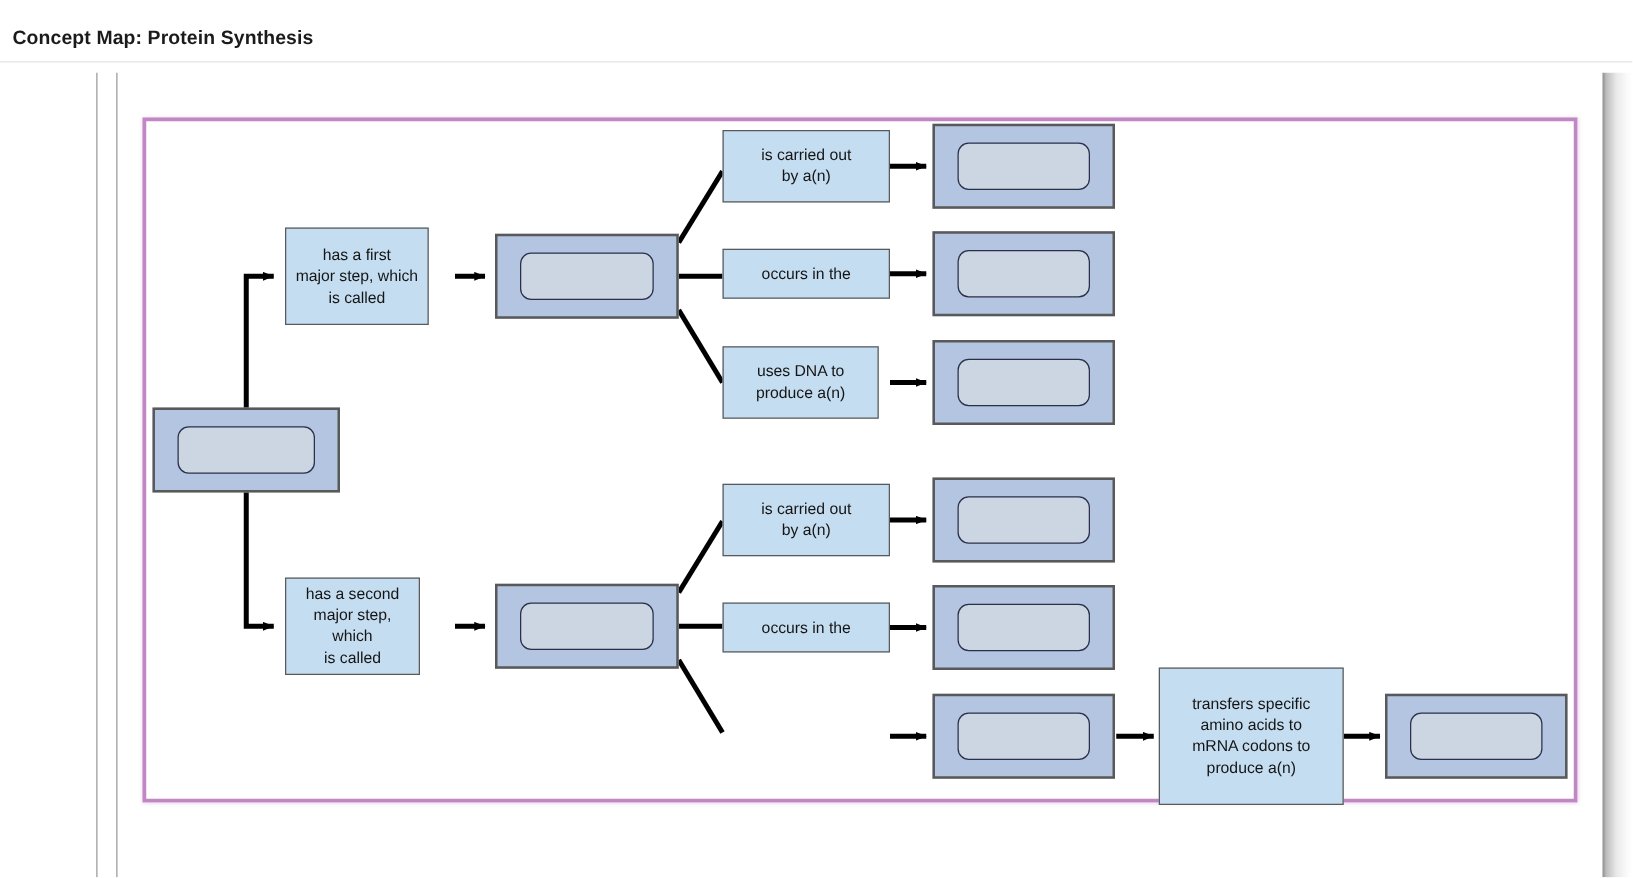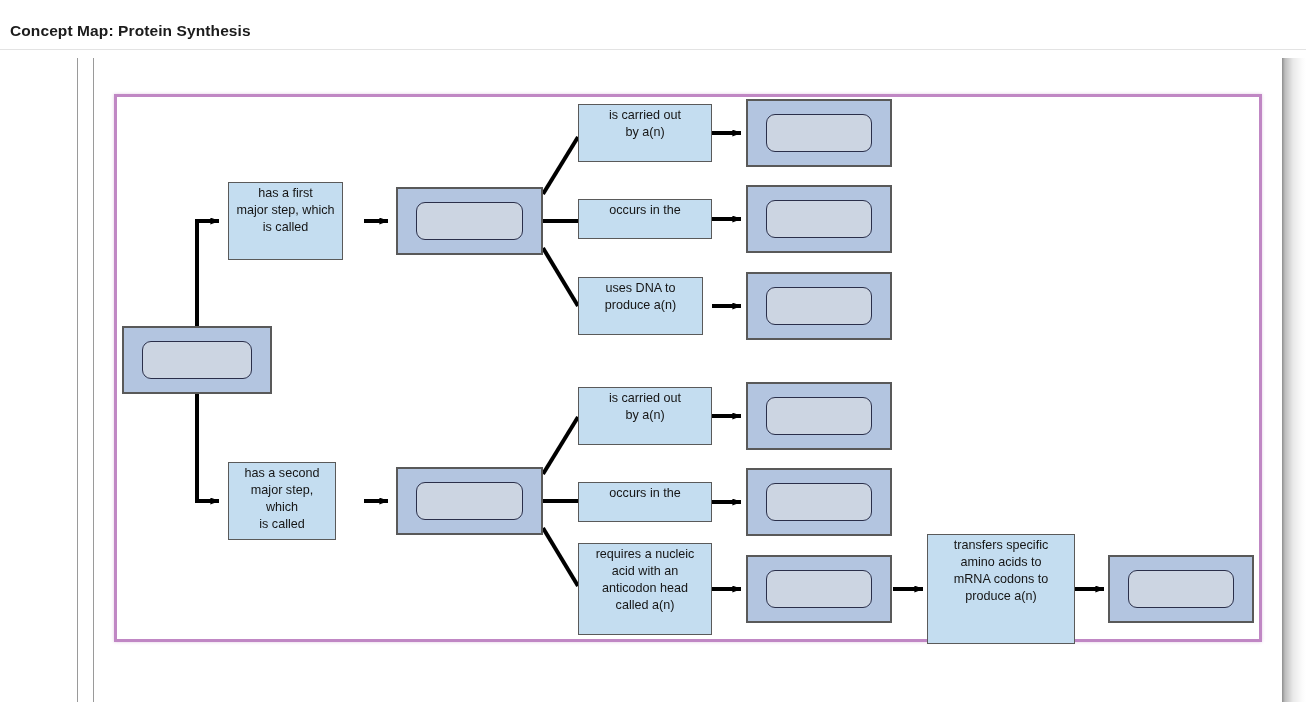--- a/index.html
+++ b/index.html
@@ -114,21 +114,21 @@
     box-sizing: border-box;
   }
 
   
   .label-box {
     position: absolute;
     background: #c4ddf0;
     border: 1.5px solid #5a5a5a;
     box-sizing: border-box;
     display: flex;
-    align-items: flex-start;
+    align-items: center;
     justify-content: center;
     text-align: center;
     color: #151515;
     font-size: 12.6px;
     line-height: 17px;
     padding: 2px 5px;
   }
   .label-box span { display: block; }
 </style>
 </head>
@@ -269,28 +269,20 @@
 
     <div class="label-box" style="left:578px; top:424px; width:134px; height:40px;">
       <div>
         <span>occurs in the</span>
       </div>
     </div>
     <div class="concept-box" style="left:746px; top:410px; width:146px; height:68px;">
       <div class="concept-slot"></div>
     </div>
 
-    <div class="label-box" style="left:578px; top:485px; width:134px; height:92px;">
-      <div>
-        <span>requires a nucleic</span>
-        <span>acid with an</span>
-        <span>anticodon head</span>
-        <span>called a(n)</span>
-      </div>
-    </div>
     <div class="concept-box" style="left:746px; top:497px; width:146px; height:68px;">
       <div class="concept-slot"></div>
     </div>
 
     <div class="label-box" style="left:927px; top:476px; width:148px; height:110px;">
       <div>
         <span>transfers specific</span>
         <span>amino acids to</span>
         <span>mRNA codons to</span>
         <span>produce a(n)</span>

